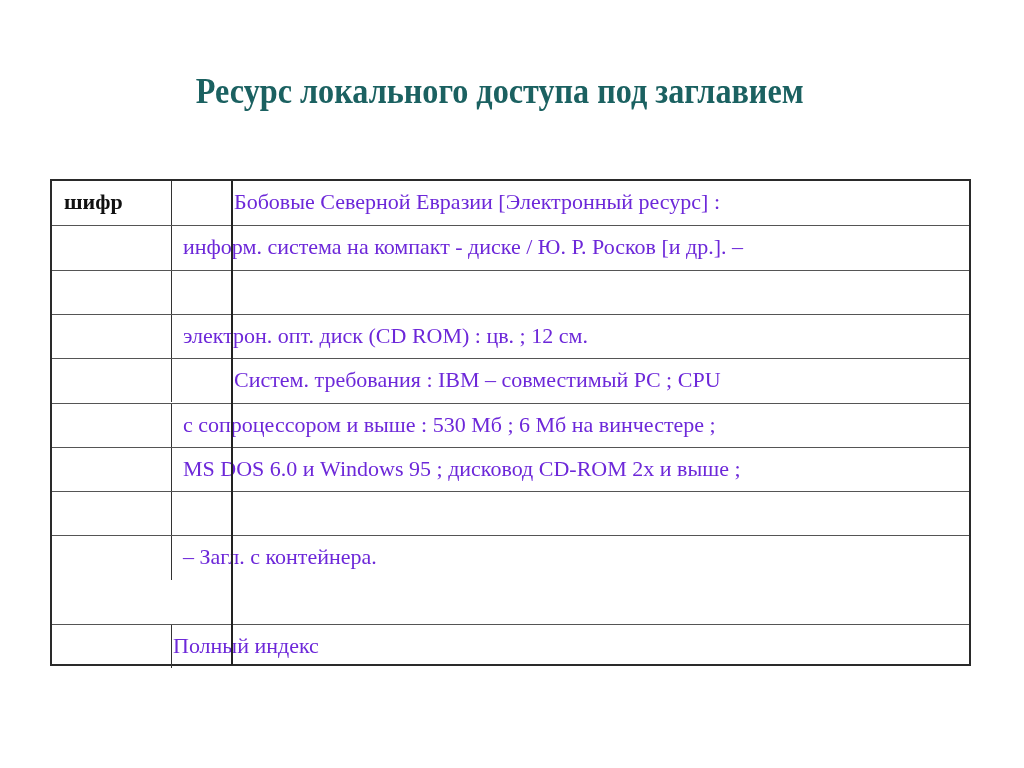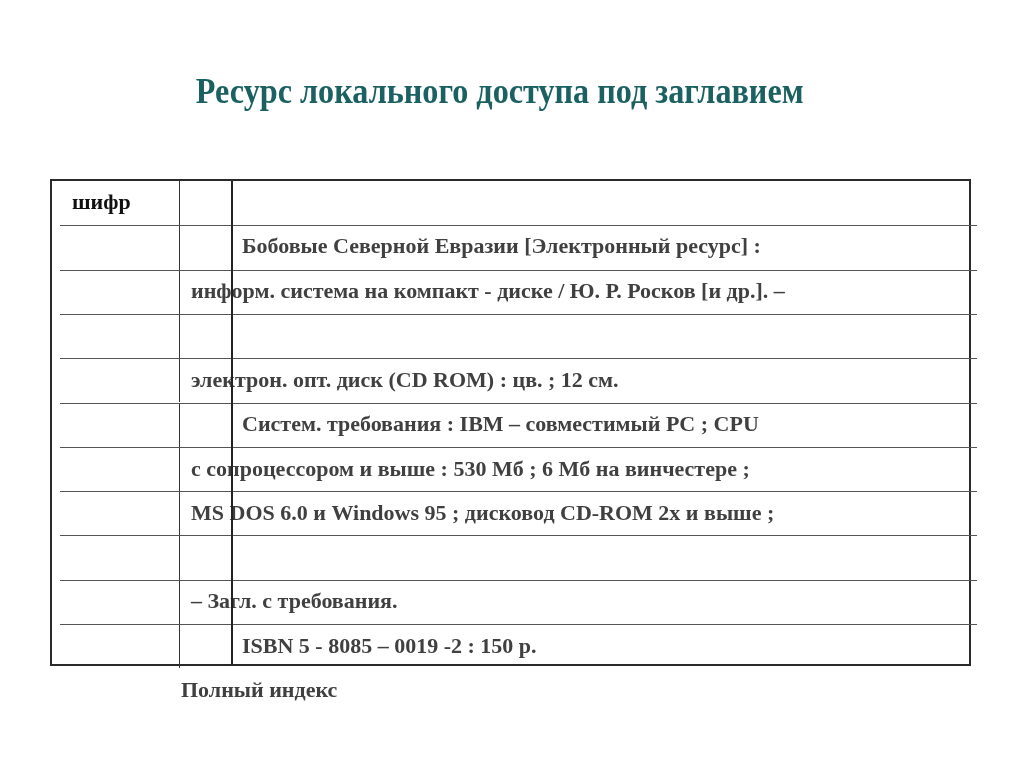--- a/index.html
+++ b/index.html
@@ -11,33 +11,33 @@
     position: absolute; left: 0; top: 72px; width: 1000px; text-align: center;
     color: #1b6161; font-weight: bold; font-size: 35px; letter-spacing: 0px;
     font-family: "Liberation Serif", serif;
     transform: scaleX(0.92); transform-origin: 497px 0;
   }
   .table {
     position: absolute; left: 50px; top: 179px; width: 921px; height: 487px;
     border: 2px solid #2a2a2a; box-sizing: border-box;
   }
   .row {
-    position: absolute; left: 8px; width: 100%; height: 44.3px; box-sizing: border-box;
+    position: absolute; left: 0; width: 100%; height: 44.3px; box-sizing: border-box;
     border-top: 1px solid #555;
   }
   .row.first { border-top: none; }
   .cell-code {
     position: absolute; left: 0; top: 0; width: 120px; height: 100%; box-sizing: border-box;
     border-right: 1px solid #333; padding-left: 12px;
     font-weight: bold; font-size: 22px; line-height: 42px; color: #111;
   }
   .cell-text {
     position: absolute; left: 121px; top: 0; right: 0; height: 100%;
-    font-weight: bold; font-size: 22px; line-height: 42px; color: #404040;
-    padding-left: 10px; white-space: nowrap; margin-top: 44px;
+    font-weight: normal; font-size: 22px; line-height: 42px; color: #6d28d9;
+    padding-left: 10px; white-space: nowrap;
   }
   .cell-text.indent { padding-left: 61px; }
   .cell-text.right { text-align: left; padding-right: 8px; padding-left: 0; }
   .vline {
     position: absolute; left: 179px; top: 0; width: 2px; height: 484px; background: #222;
   }
 </style>
 </head>
 <body>
 
@@ -69,24 +69,20 @@
   </div>
   <div class="row" style="top:265.8px">
     <div class="cell-code"></div>
     <div class="cell-text">MS DOS 6.0 и  Windows 95 ;  дисковод  CD-ROM 2x и выше ;</div>
   </div>
   <div class="row" style="top:310.1px">
     <div class="cell-code"></div>
   </div>
   <div class="row" style="top:354.4px">
     <div class="cell-code"></div>
-    <div class="cell-text">– Загл.  с требования.</div>
-  </div>
-  <div class="row" style="top:398.7px">
-    <div class="cell-code"></div>
-    <div class="cell-text indent">ISBN 5 - 8085 – 0019 -2 : 150 р.</div>
+    <div class="cell-text">– Загл.  с контейнера.</div>
   </div>
   <div class="row" style="top:443px">
     <div class="cell-code"></div>
     <div class="cell-text right">Полный индекс</div>
   </div>
   <div class="vline"></div>
 </div>
 
 </body></html>

